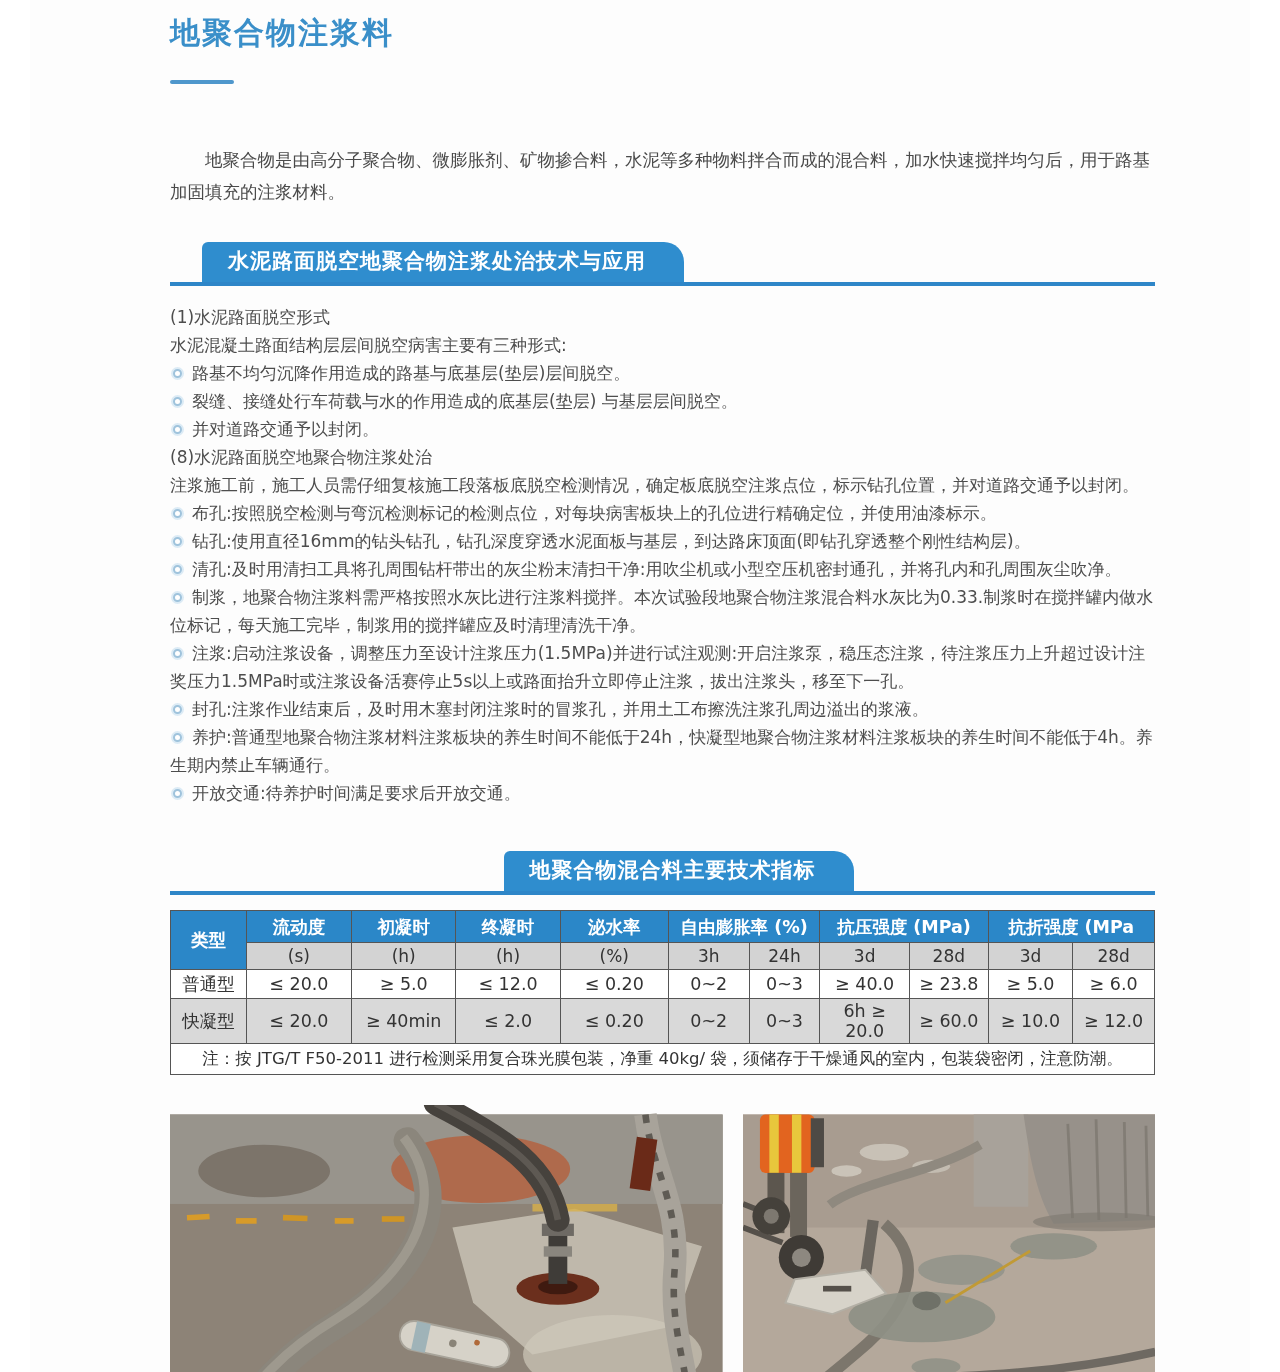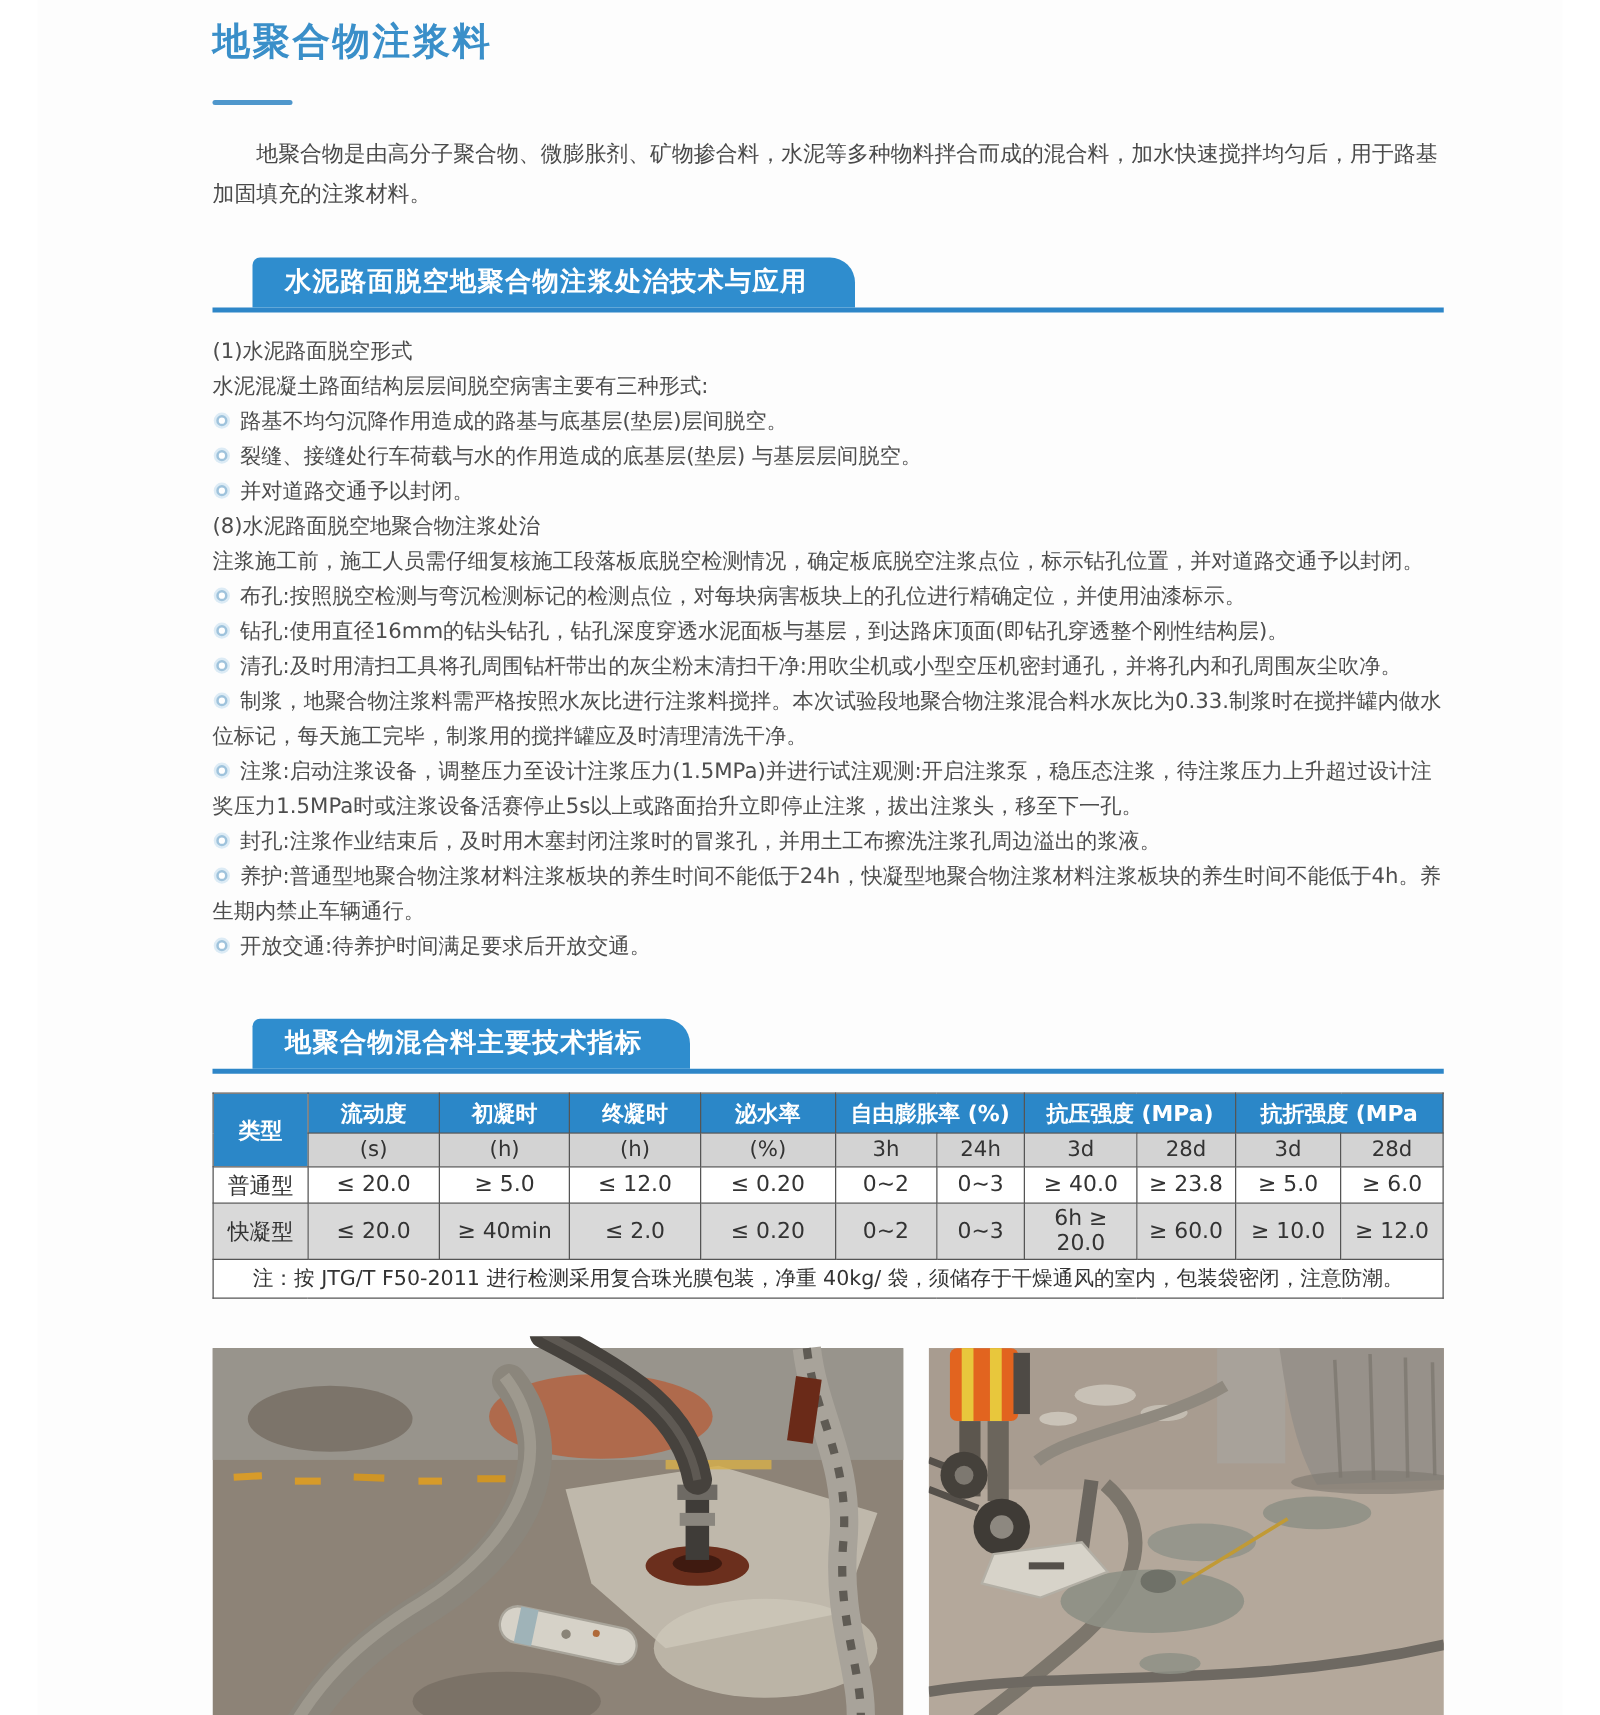--- a/index.html
+++ b/index.html
@@ -26,35 +26,35 @@
   .title-underline {
     width: 64px;
     height: 4px;
     background: #4f97cc;
     margin-top: 26px;
     border-radius: 2px;
   }
 
   
   .intro {
-    margin-top: 24px;
+    margin-top: 60px;
     font-size: 17.5px;
     line-height: 32px;
     color: #4a4a4a;
     text-indent: 2em;
   }
 
   
   .banner-wrap {
     margin-top: 34px;
     border-bottom: 4px solid #2e86c8;
     line-height: 0;
     padding-left: 32px;
   }
-  .banner-wrap.second { margin-top: 44px; }
+  .banner-wrap.second { margin-top: 44px; text-align: center; }
   .banner {
     display: inline-block;
     background: #2f8dce;
     color: #ffffff;
     font-weight: bold;
     font-size: 21px;
     line-height: 1;
     letter-spacing: 1px;
     padding: 9px 38px 10px 26px;
     border-radius: 6px 20px 0 0;

